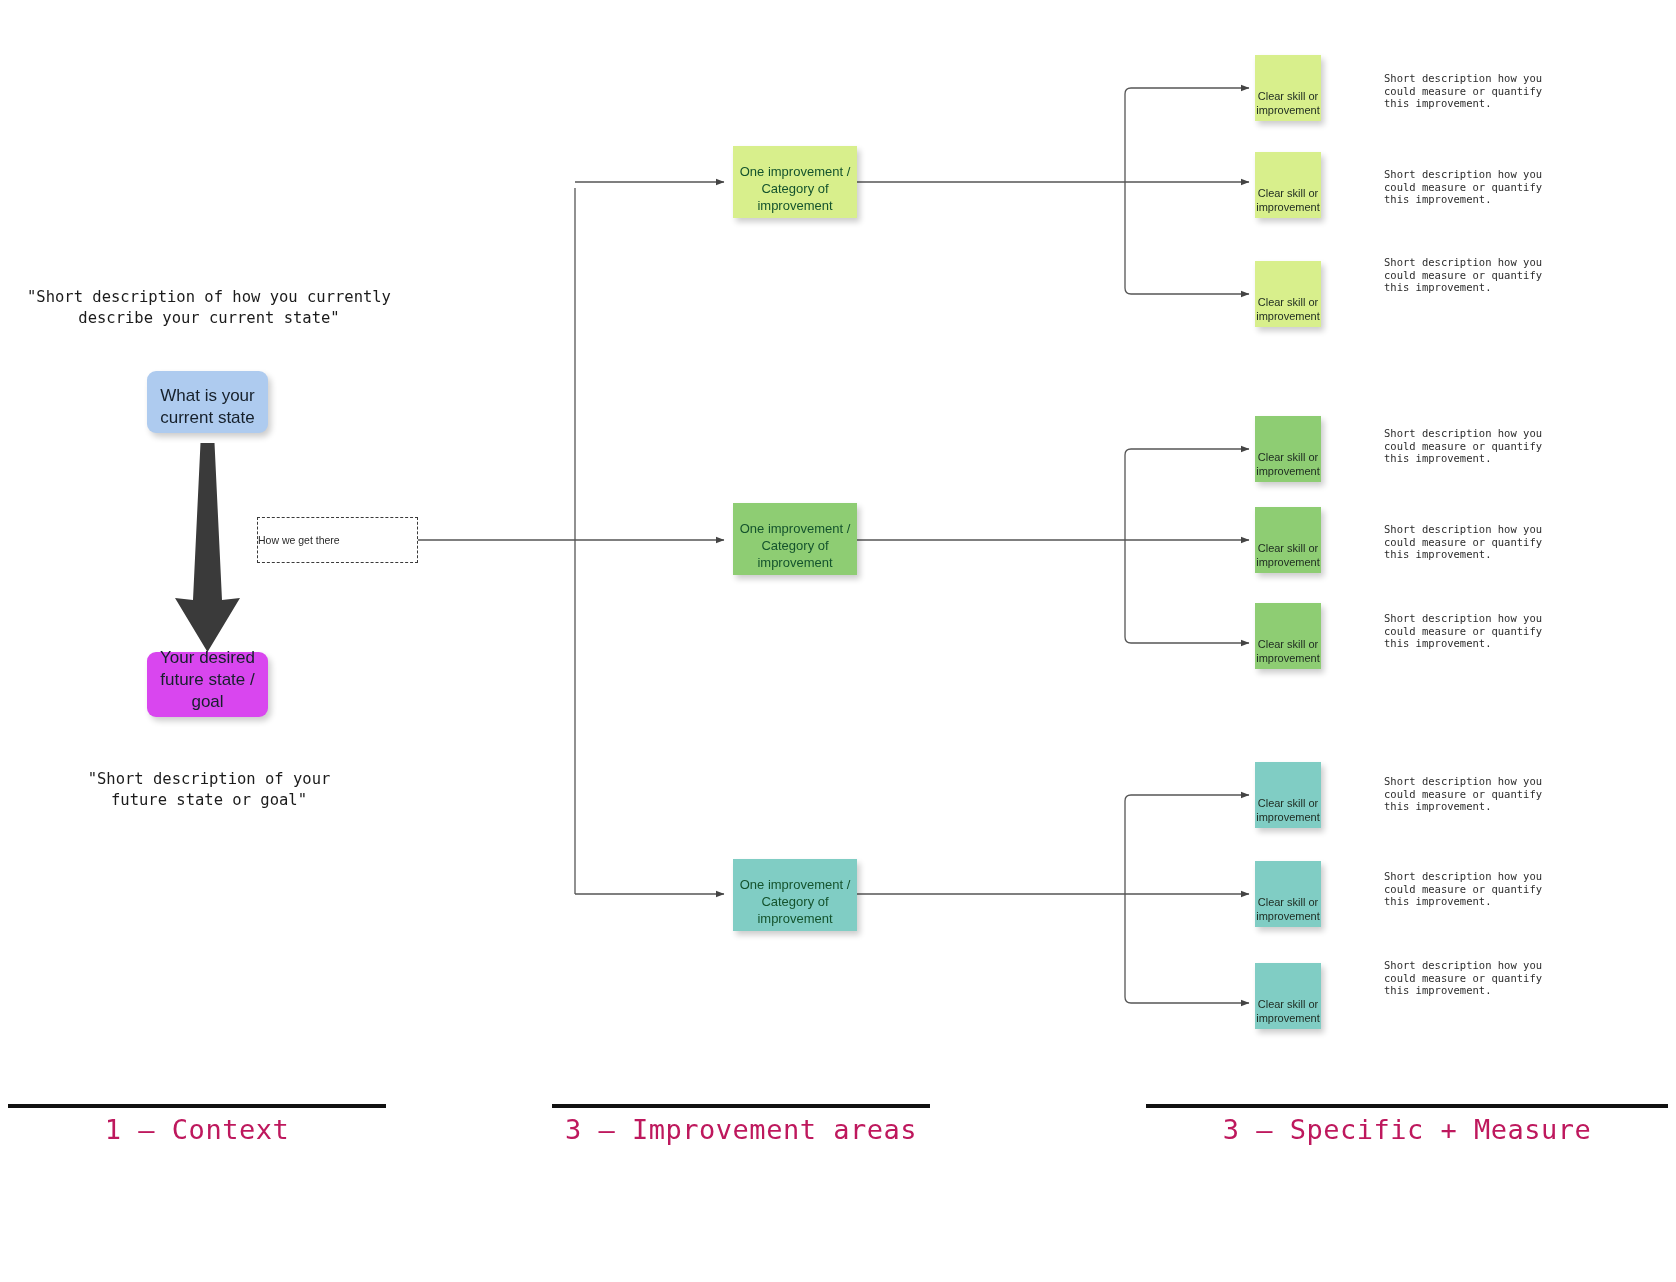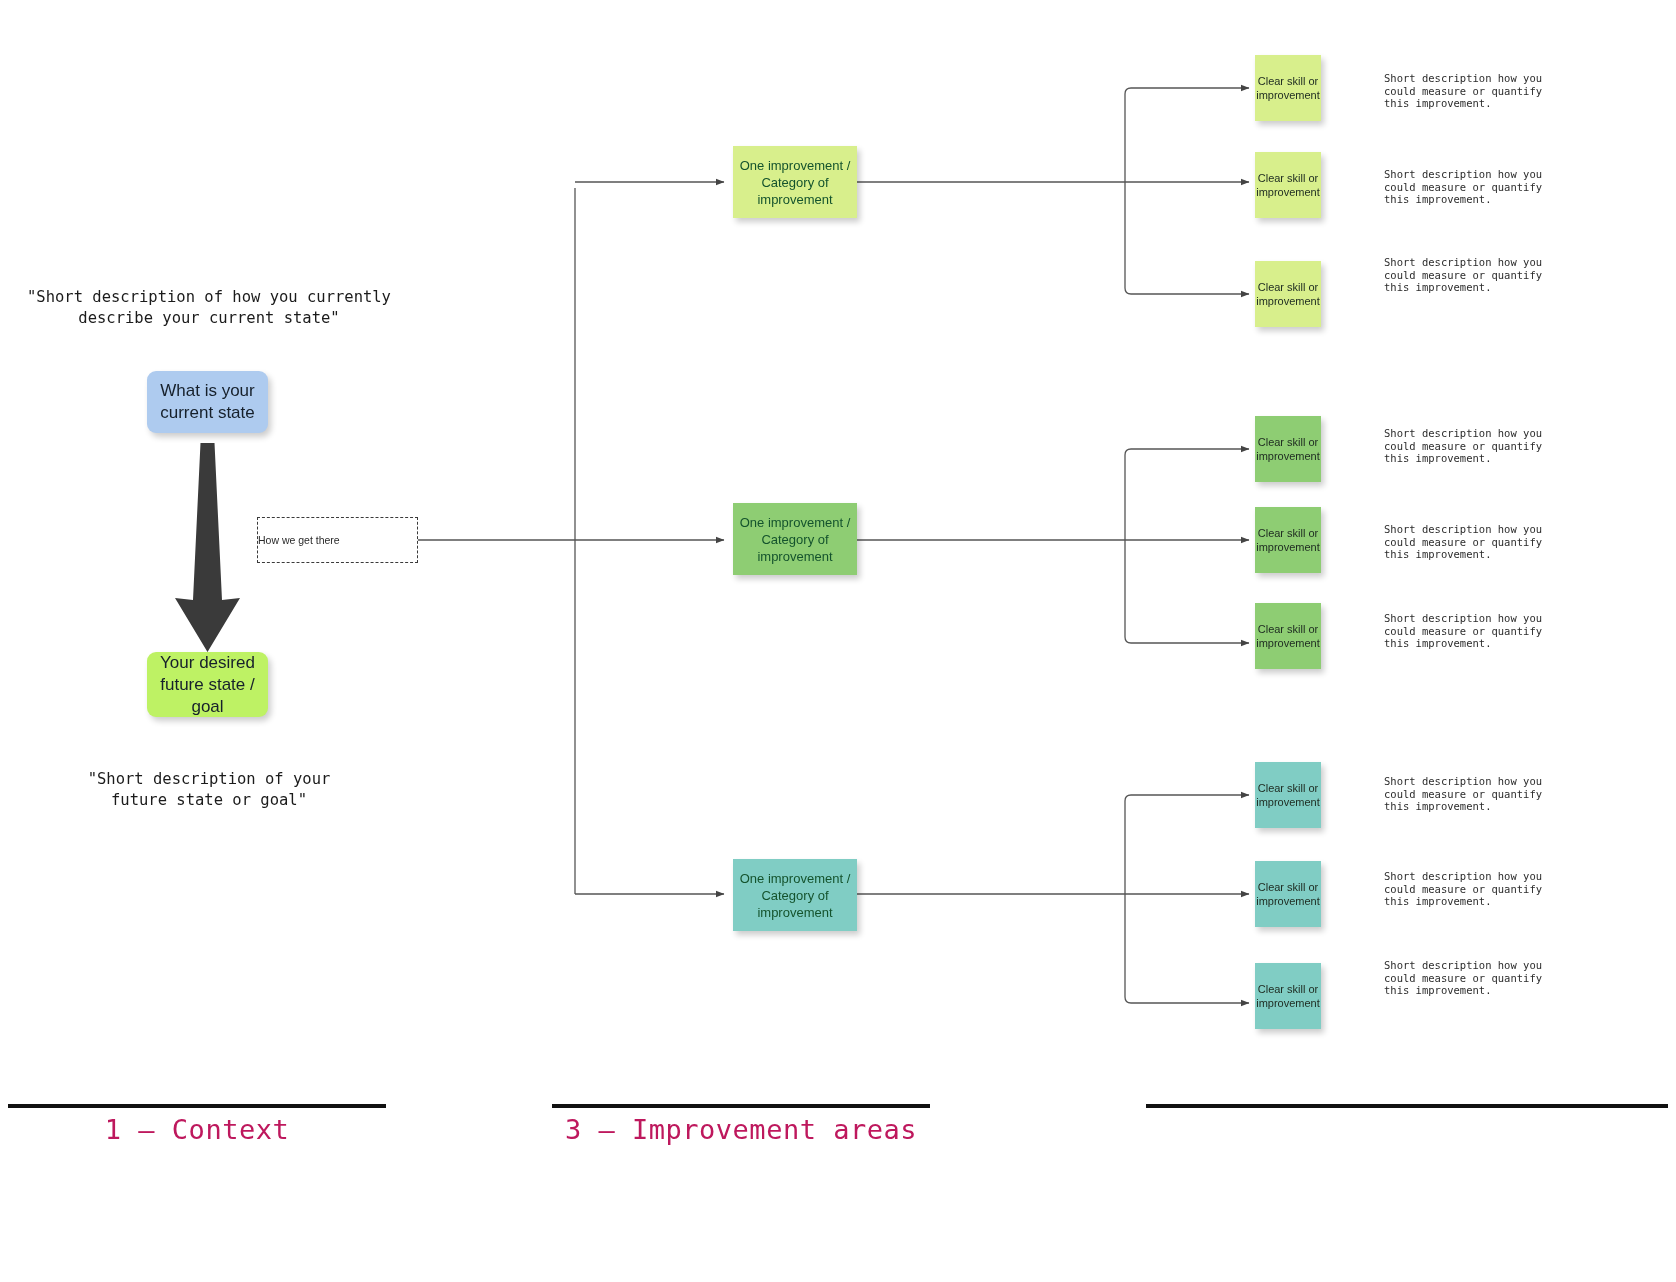--- a/index.html
+++ b/index.html
@@ -4,21 +4,21 @@
 <style>
   html,body{margin:0;padding:0;background:#ffffff;}
   body{width:1676px;height:1282px;position:relative;overflow:hidden;
        font-family:"Liberation Sans",sans-serif;color:#1b1b1b;}
   #canvas{position:absolute;inset:0;width:1676px;height:1282px;}
   svg.wires{position:absolute;left:0;top:0;width:1676px;height:1282px;pointer-events:none;}
 
   .quote{position:absolute;font-family:"DejaVu Sans Mono",monospace;
          font-size:15.5px;line-height:21px;color:#1b1b1b;text-align:center;white-space:pre-line;}
 
-  .card{position:absolute;box-sizing:border-box;display:flex;align-items:center;
+  .card{position:absolute;box-sizing:border-box;display:flex;align-items:flex-end;
         justify-content:center;text-align:center;padding:4px 6px;
         box-shadow:3px 4px 6px rgba(0,0,0,.20);}
   .card span{display:block;}
 
   .state-card{font-size:17px;line-height:22px;color:#16202b;border-radius:9px;}
   .cat-card{font-size:13px;line-height:17px;color:#14532d;}
   .note-card{font-size:11px;line-height:14px;color:#1d2a20;}
 
   .dashed-box{position:absolute;box-sizing:border-box;border:1.6px dashed #3a3a3a;
               background:#fff;display:flex;align-items:center;justify-content:flex-start;}
@@ -79,21 +79,21 @@
 
   <div class="card state-card" style="left:147px;top:371px;width:121px;height:62px;background:#aecbef;">
     <span>What is your
 current state</span>
   </div>
 
   <div class="dashed-box" style="left:257px;top:517px;width:161px;height:46px;">
     <span>How we get there</span>
   </div>
 
-  <div class="card state-card" style="left:147px;top:652px;width:121px;height:65px;background:#bef264;">
+  <div class="card state-card" style="left:147px;top:652px;width:121px;height:65px;background:#d946ef;">
     <span>Your desired
 future state /
 goal</span>
   </div>
 
   <div class="quote" style="left:24px;top:769px;width:370px;">"Short description of your
 future state or goal"</div>
 
   <div class="card cat-card" style="left:733px;top:146px;width:124px;height:72px;background:#d8ef8c;">
     <span>One improvement
@@ -185,14 +185,15 @@
 could measure or quantify
 this improvement.</div>
 
   <div class="footer-rule" style="left:8px;top:1104px;width:378px;"></div>
   <div class="footer-label" style="left:8px;top:1114px;width:378px;">1 — Context</div>
 
   <div class="footer-rule" style="left:552px;top:1104px;width:378px;"></div>
   <div class="footer-label" style="left:552px;top:1114px;width:378px;">3 — Improvement areas</div>
 
   <div class="footer-rule" style="left:1146px;top:1104px;width:522px;"></div>
+  <div class="footer-label" style="left:1146px;top:1114px;width:522px;">3 — Specific + Measure</div>
 
 </div>
 
 </body></html>

